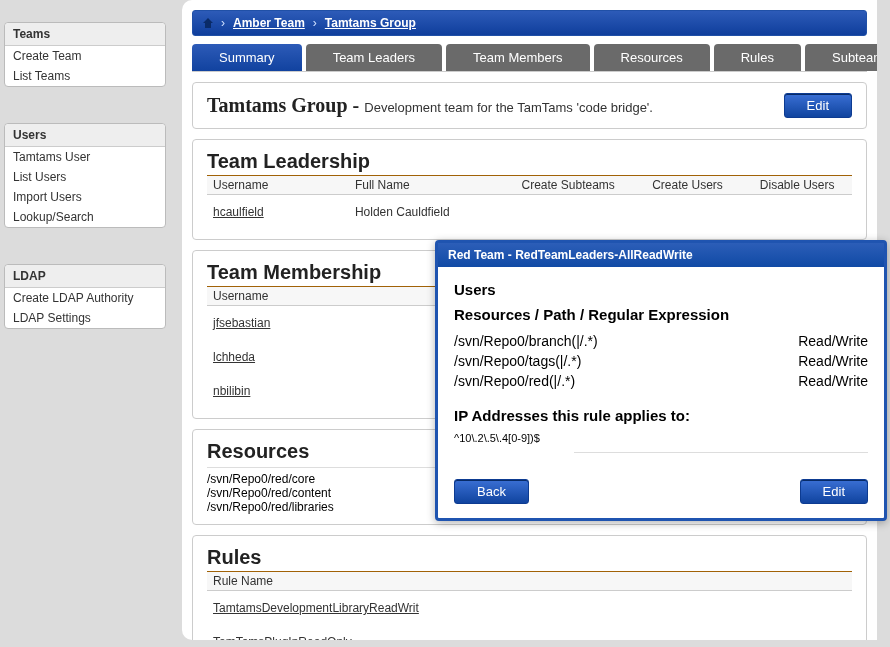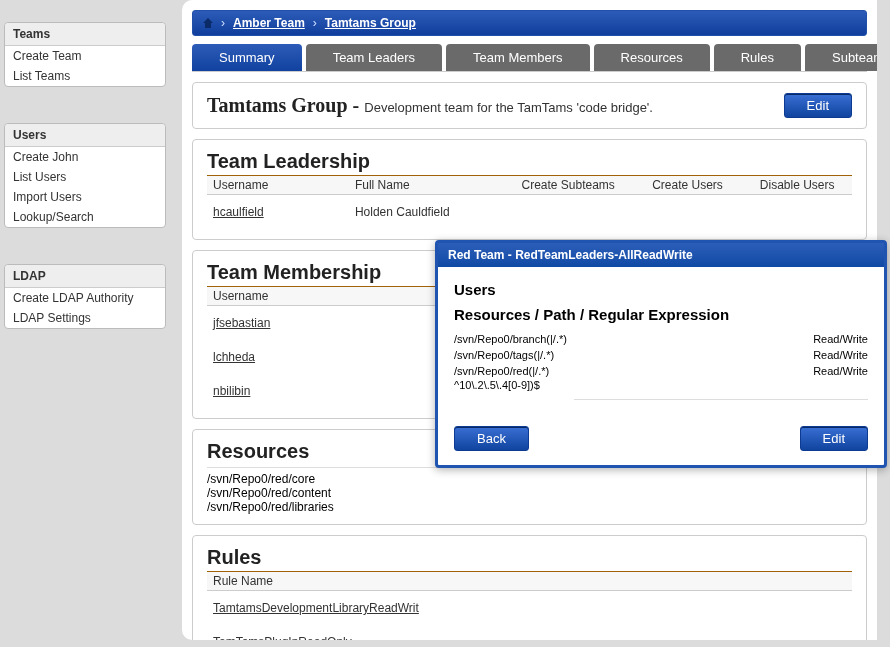--- a/index.html
+++ b/index.html
@@ -149,42 +149,42 @@
   .popup-header {
     background: linear-gradient(#2c5eb8,#104aa5);
     color:#fff;
     font-weight:bold;
     font-size:12px;
     padding:5px 10px;
   }
   .popup-body { padding: 10px 16px 14px 16px;}
   .popup-body h3 { margin:4px 0 8px 0; font-size:15px;}
   .user-row { display:flex; gap:40px; padding:4px 4px 14px 4px; font-size:12px;}
-  .res-row { display:flex; justify-content:space-between; font-size:11px; padding:2px 0;}
+  .res-row { display:flex; justify-content:space-between; font-size:14px; padding:2px 0;}
   .popup-footer {
     display:flex; justify-content:space-between;
     padding: 4px 16px 14px 16px;
   }
   .footer-divider{
     border-top:1px solid #ddd;
     margin:8px 0 8px 120px;
   }
 </style>
 </head>
 <body>
 
 <div class="sidebar">
   <div class="side-panel">
     <div class="side-panel-header">Teams</div>
     <div class="side-panel-item">Create Team</div>
     <div class="side-panel-item">List Teams</div>
   </div>
   <div class="side-panel">
     <div class="side-panel-header">Users</div>
-    <div class="side-panel-item">Create John</div>
+    <div class="side-panel-item">Tamtams User</div>
     <div class="side-panel-item">List Users</div>
     <div class="side-panel-item">Import Users</div>
     <div class="side-panel-item">Lookup/Search</div>
   </div>
   <div class="side-panel">
     <div class="side-panel-header">LDAP</div>
     <div class="side-panel-item">Create LDAP Authority</div>
     <div class="side-panel-item">LDAP Settings</div>
   </div>
 </div>
@@ -298,20 +298,21 @@
       <span>Read/Write</span>
     </div>
     <div class="res-row">
       <span>/svn/Repo0/tags(|/.*)</span>
       <span>Read/Write</span>
     </div>
     <div class="res-row">
       <span>/svn/Repo0/red(|/.*)</span>
       <span>Read/Write</span>
     </div>
+    <h3 style="margin-top:16px">IP Addresses this rule applies to:</h3>
     <div style="font-size:11px">^10\.2\.5\.4[0-9])$</div>
     <div class="footer-divider"></div>
   </div>
   <div class="popup-footer">
     <button class="btn">Back</button>
     <button class="btn">Edit</button>
   </div>
 </div>
 
 </body></html>

